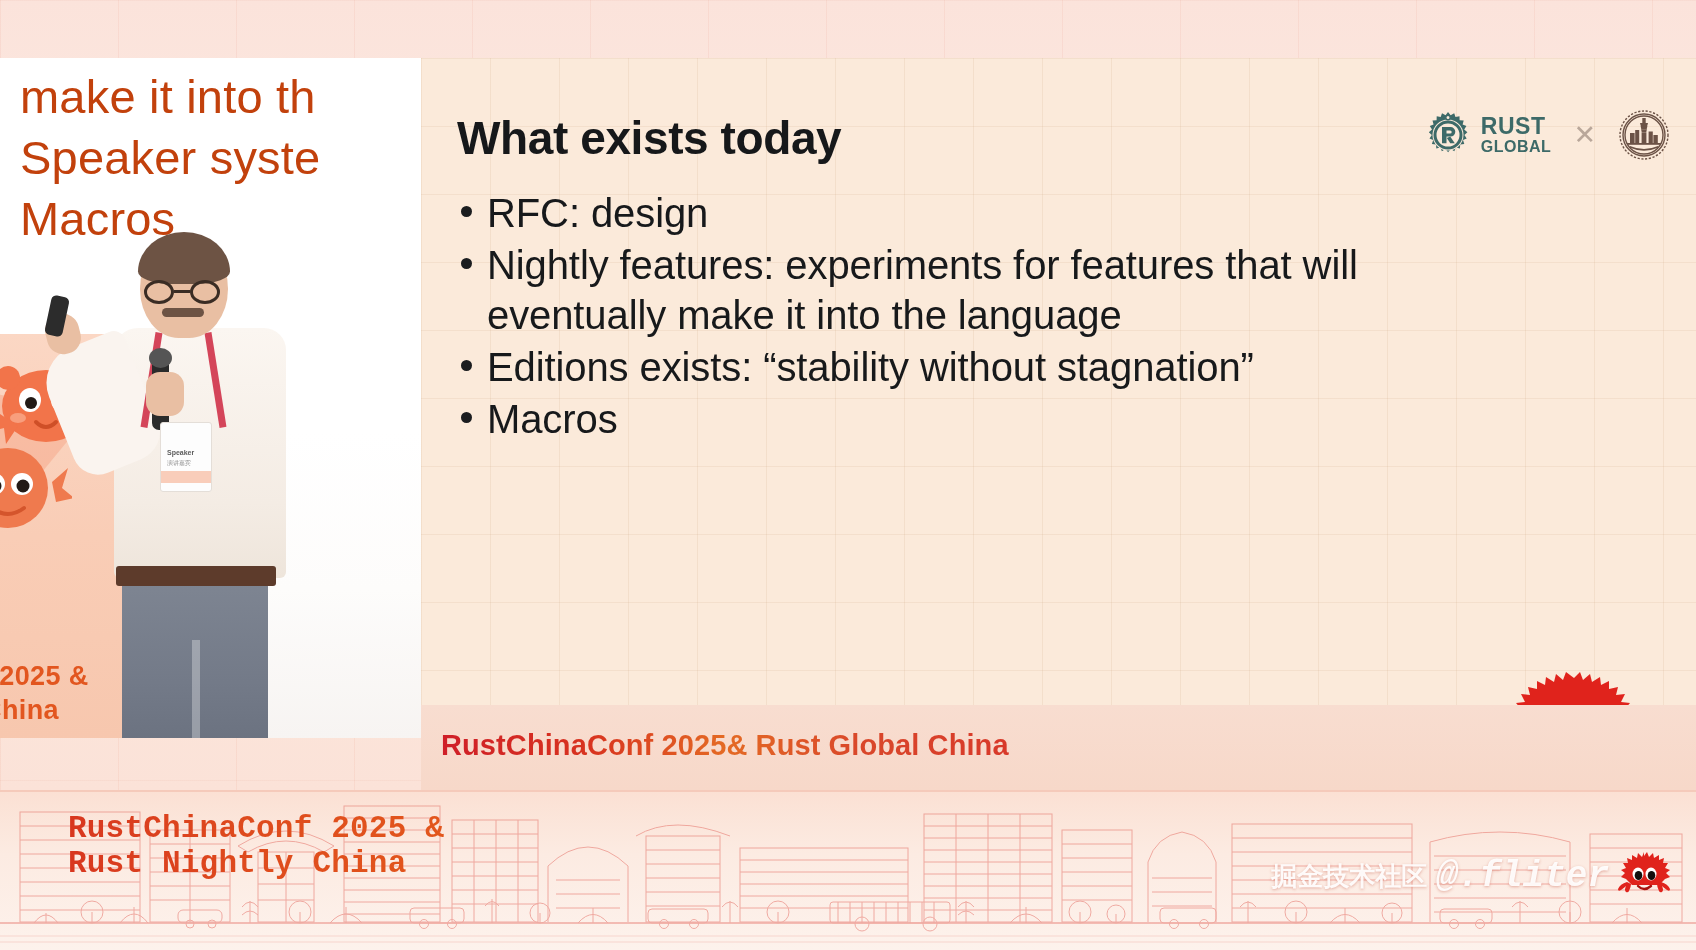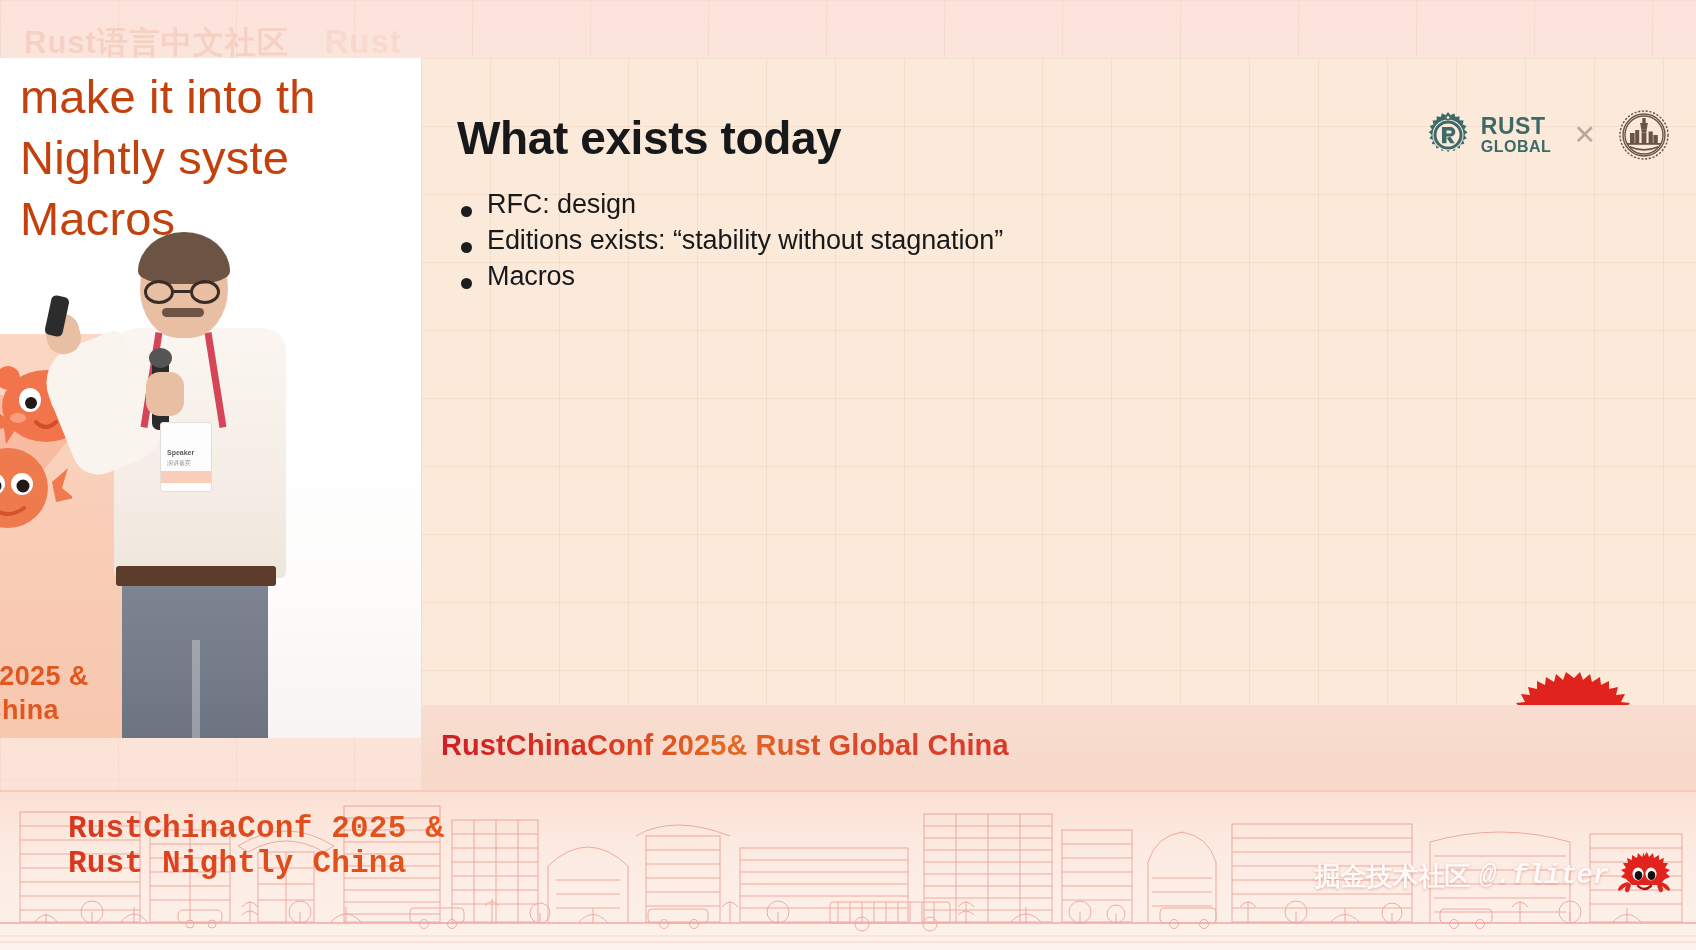--- a/index.html
+++ b/index.html
@@ -211,21 +211,21 @@
   }
   .bullet {
     display:flex; align-items:flex-start; gap:15px;
     margin-bottom:2px;
   }
   .bullet .dot {
     flex:0 0 auto; width:11px; height:11px; border-radius:50%;
     background:#1b1d1f; margin-top:18px;
   }
   .bullet .btxt {
-    font-size:27px; line-height:1.25; color:#17191b; font-weight:400;
+    font-size:40px; line-height:1.25; color:#17191b; font-weight:400;
     letter-spacing:-.1px;
   }
 
   
   .slide-footer {
     position:absolute; left:0; bottom:0; width:1275px; height:85px;
     background:linear-gradient(180deg,#f8ddd0 0%,#f7d8c9 100%);
   }
   .slide-footer-txt {
     position:absolute; left:20px; top:24px;
@@ -253,47 +253,43 @@
     background:linear-gradient(90deg,#d8371f 0%,#de4a1d 45%,#e2561c 100%);
     -webkit-background-clip:text; background-clip:text; color:transparent;
   }
   .wm-bottom {
     position:absolute; right:26px; top:60px;
     display:flex; align-items:center; gap:9px;
     font-size:26px; font-weight:600; color:rgba(255,255,255,.92);
     text-shadow:0 1px 3px rgba(200,90,70,.45);
     white-space:nowrap;
   }
-  .wm-bottom .wm-handle { font-size:27px; font-style:italic; font-weight:700; }
+  .wm-bottom .wm-handle { font-size:36px; font-style:italic; font-weight:700; }
   .wm-crab { width:52px; height:52px; }
   .banner-topline {
     position:absolute; left:0; top:0; width:100%; height:2px;
     background:rgba(235,160,140,.35);
   }
 </style>
 </head>
 <body>
 
 <div id="stage">
 
   <div class="bg-top">
     <div class="bg-top-grid"></div>
   </div>
 
-  <div class="wm-top">
-    <span>Rust语言中文社区</span>
-    <span class="wm-logo">Rust</span>
-  </div>
 
   <div class="video">
     <div class="video-room"></div>
 
     <div class="proj-text">
       <div>make it into th</div>
-      <div>Nightly syste</div>
+      <div>Speaker syste</div>
       <div>Macros</div>
     </div>
 
     <div class="podium">
       <div class="podium-fan"></div>
       <svg class="podium-crab" viewBox="0 0 128 120">
         <g fill="#ef7a4e">
           <circle cx="64" cy="62" r="40"></circle>
           <path d="M20 56 L4 42 L10 62 L-2 72 L16 76 Z"></path>
           <path d="M108 56 L124 42 L118 62 L130 72 L112 76 Z"></path>
@@ -399,20 +395,24 @@
           <rect x="9" y="34" width="34" height="1.8"></rect>
           <path d="M12 37 q14 6 28 0 v1.8 q-14 6 -28 0 z"></path>
         </g>
       </svg>
     </div>
 
     <div class="bullets">
       <div class="bullet">
         <span class="dot"></span>
         <span class="btxt">RFC: design</span>
+      </div>
+      <div class="bullet">
+        <span class="dot"></span>
+        <span class="btxt">Nightly features: experiments for features that will eventually make it into the language</span>
       </div>
       <div class="bullet">
         <span class="dot"></span>
         <span class="btxt">Editions exists: “stability without stagnation”</span>
       </div>
       <div class="bullet">
         <span class="dot"></span>
         <span class="btxt">Macros</span>
       </div>
     </div>

